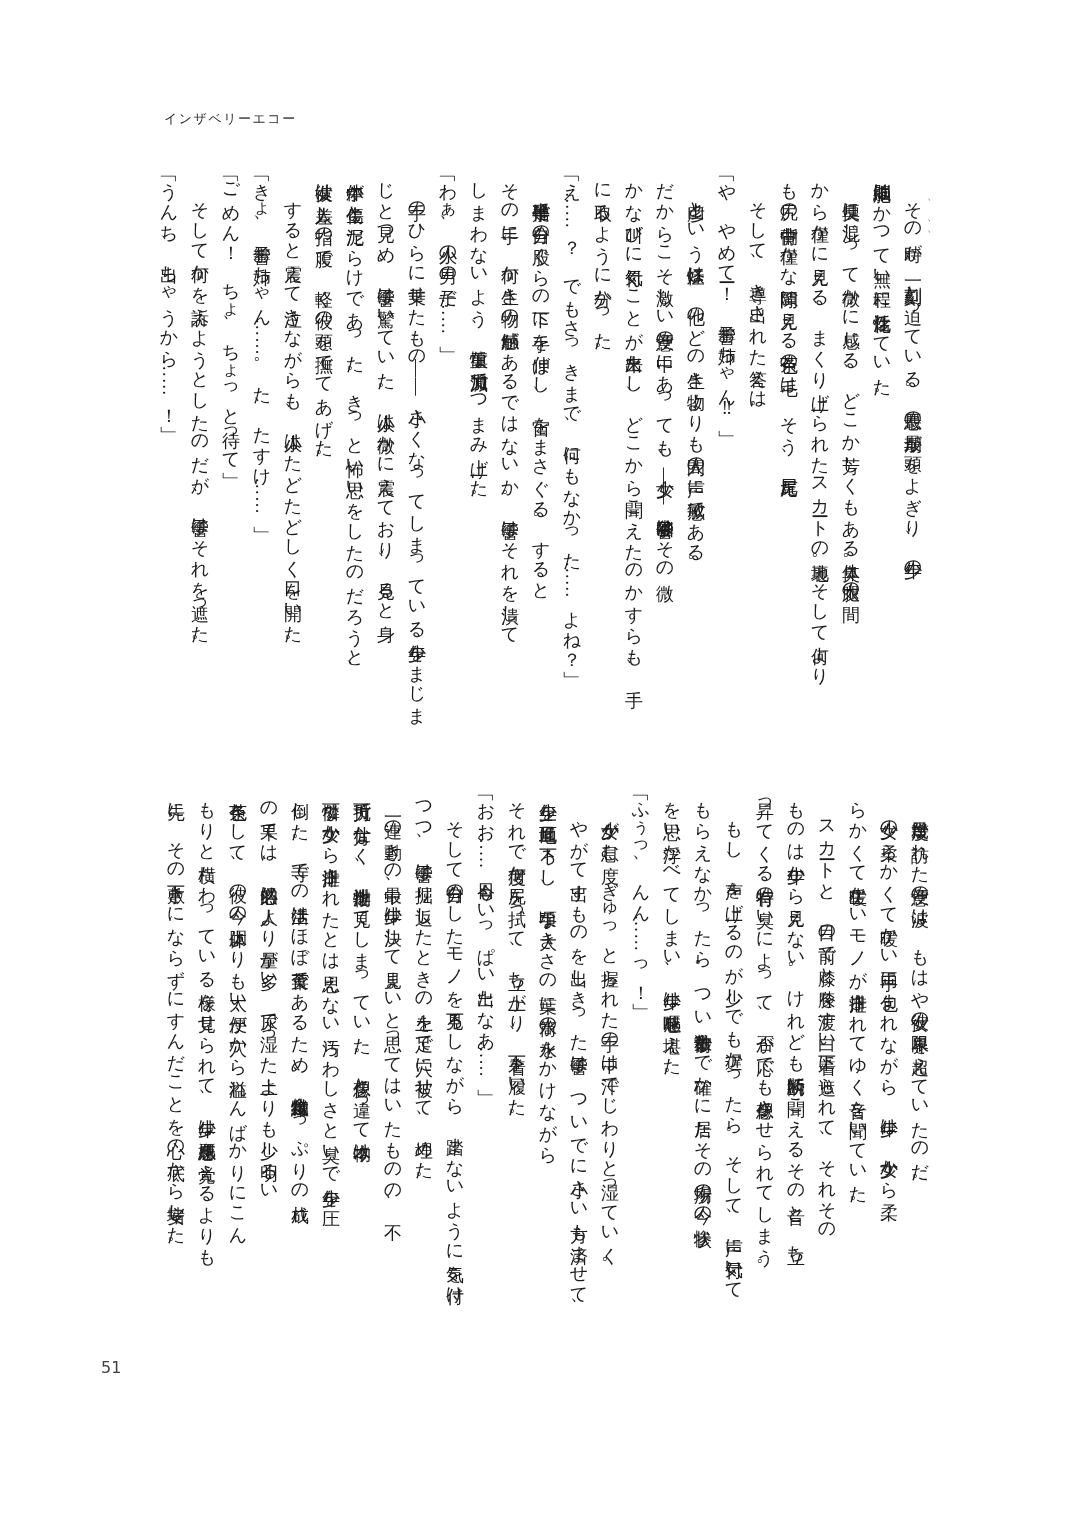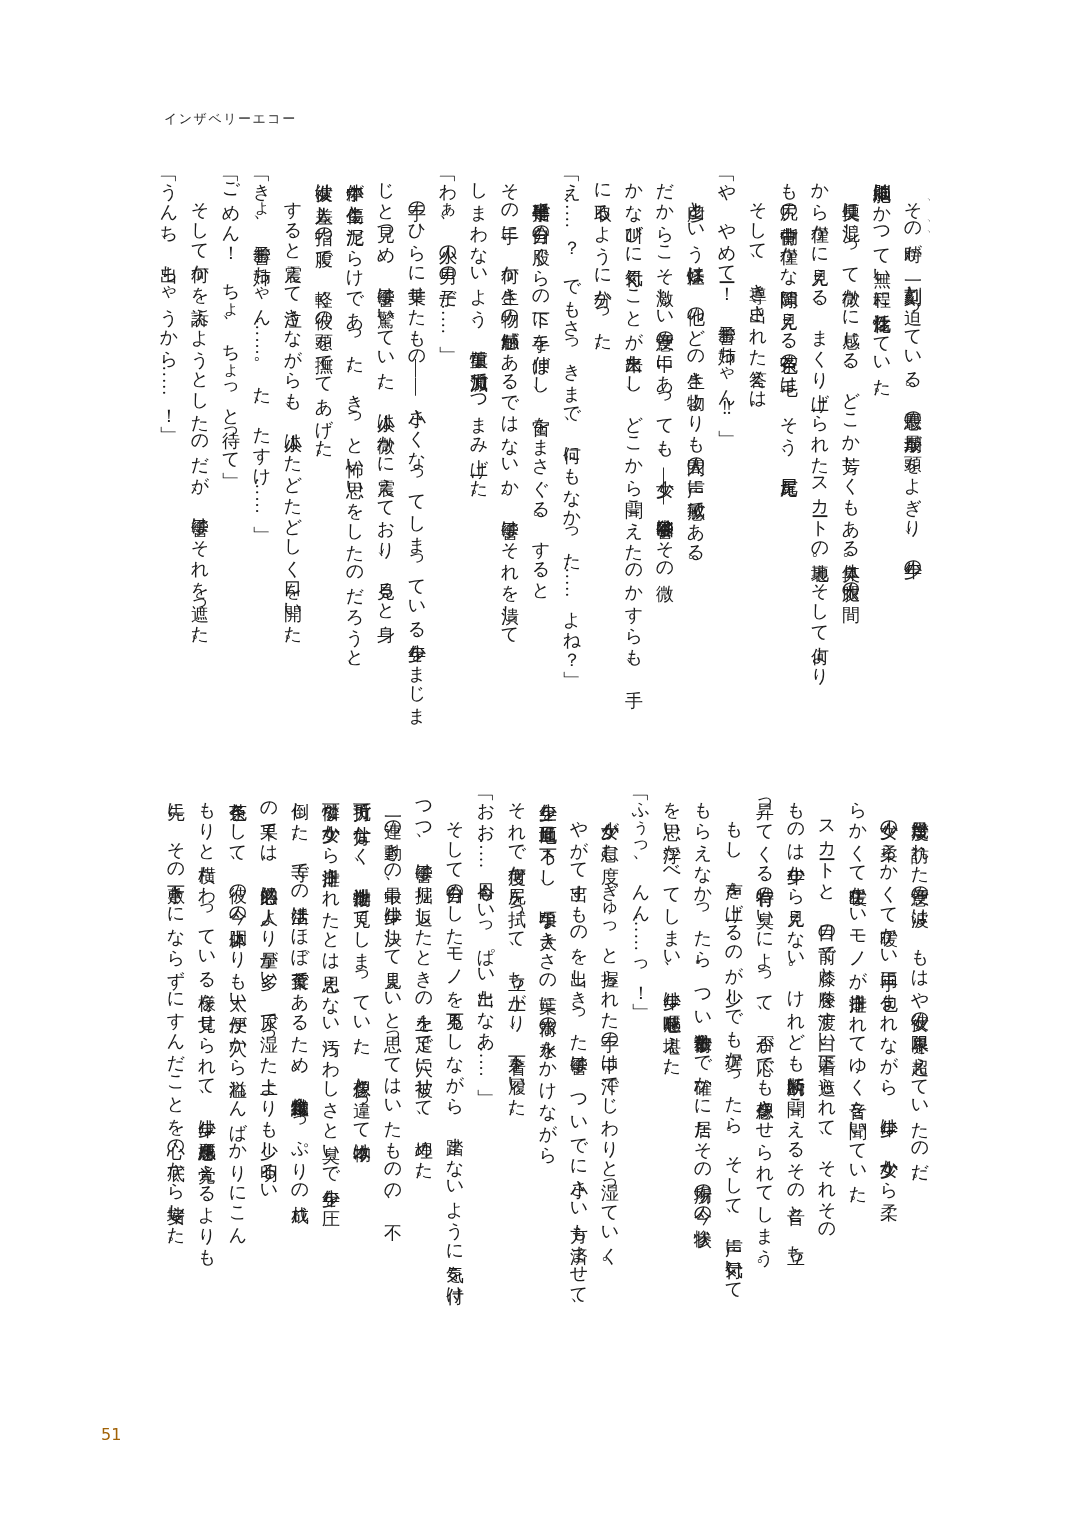--- a/index.html
+++ b/index.html
@@ -34,24 +34,24 @@
     margin:0;
   }
   .top-block{top:170px;}
   .bottom-block{top:789px;}
   .emph{
     -webkit-text-emphasis:filled sesame;
     text-emphasis:filled sesame;
   }
   .page-number{
     position:absolute;
-    left:101px;top:1425px;
+    left:101px;top:1358px;
     font-size:16px;
     font-family:"DejaVu Sans","Liberation Sans",sans-serif;
-    color:#a16207;
+    color:#404040;
   }
   .repeat-holder{display:contents;}
 </style>
 </head>
 <body>
 
 <div class="page">
 
   <div class="running-header">インザベリーエコー</div>
 

